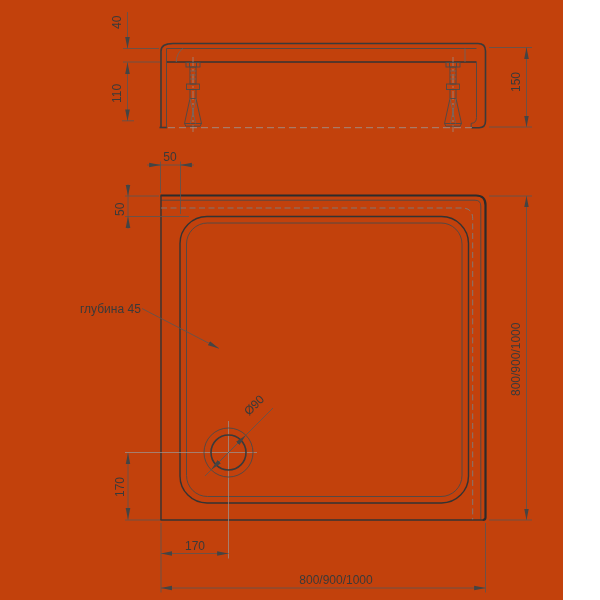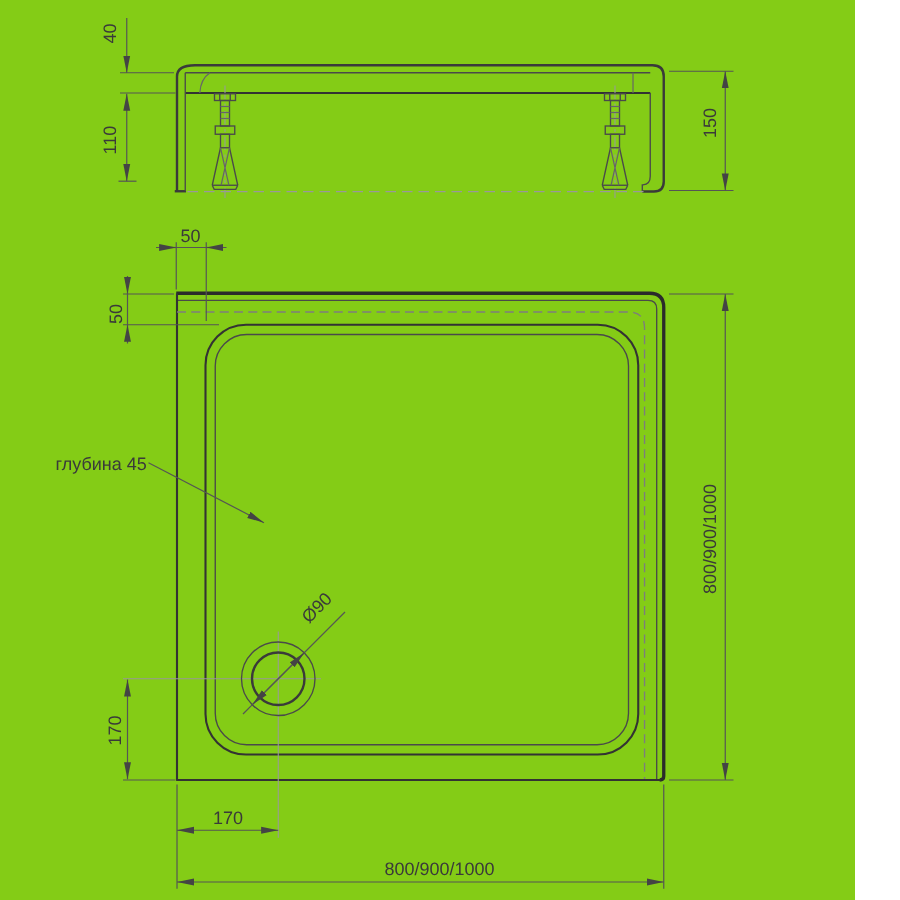--- a/index.html
+++ b/index.html
@@ -1,21 +1,22 @@
 <!DOCTYPE html>
 <html><head>
 <meta charset="utf-8">
 <style>
   html, body { margin: 0; padding: 0; background: #ffffff; }
   #canvas {
     position: relative;
-    width: 570px;
+    width: 520px;
     height: 600px;
-    background: #84cc16;
+    background: #c2410c;
     font-family: "Liberation Sans", sans-serif;
+    padding-left: 43px;
   }
   svg { display: block; }
   text {
     font-family: "Liberation Sans", sans-serif;
     font-size: 12px;
     fill: #3a3a3a;
   }
   .outline  { stroke: #333333; stroke-width: 1.4; fill: none; }
   .thick    { stroke: #2b2b2b; stroke-width: 2.2; fill: none; }
   .medium   { stroke: #3a3a3a; stroke-width: 1.6; fill: none; }

